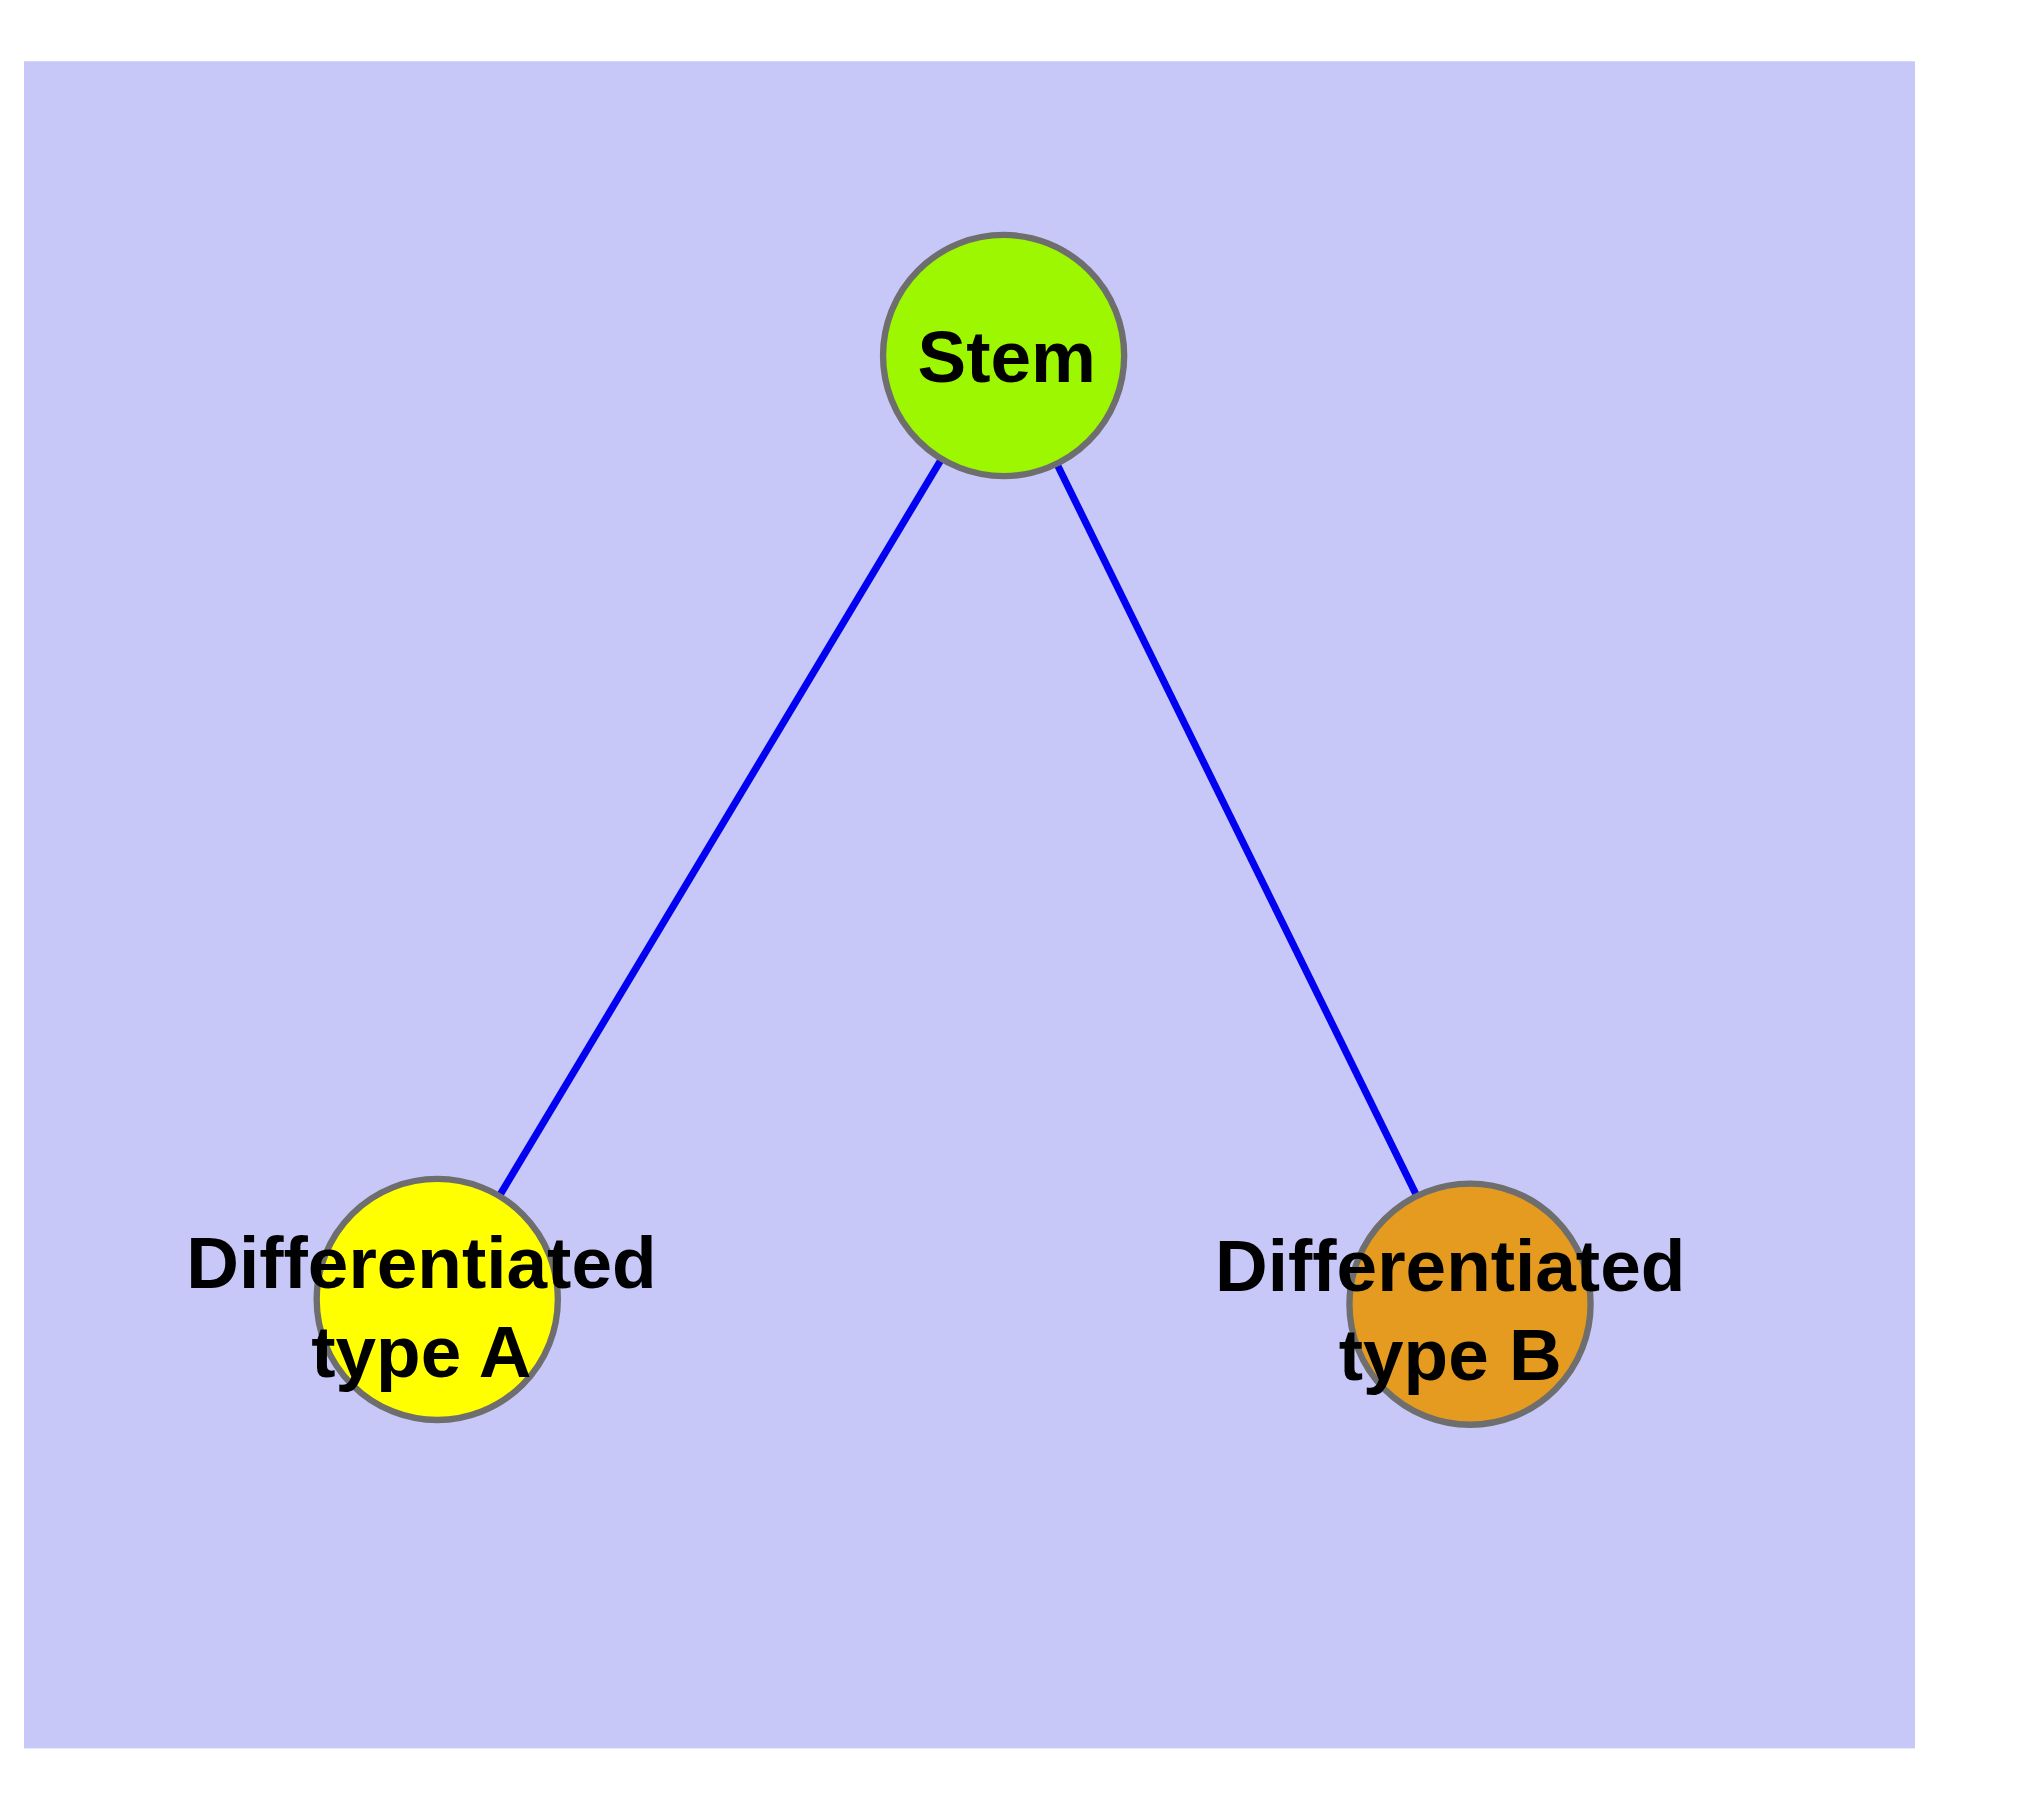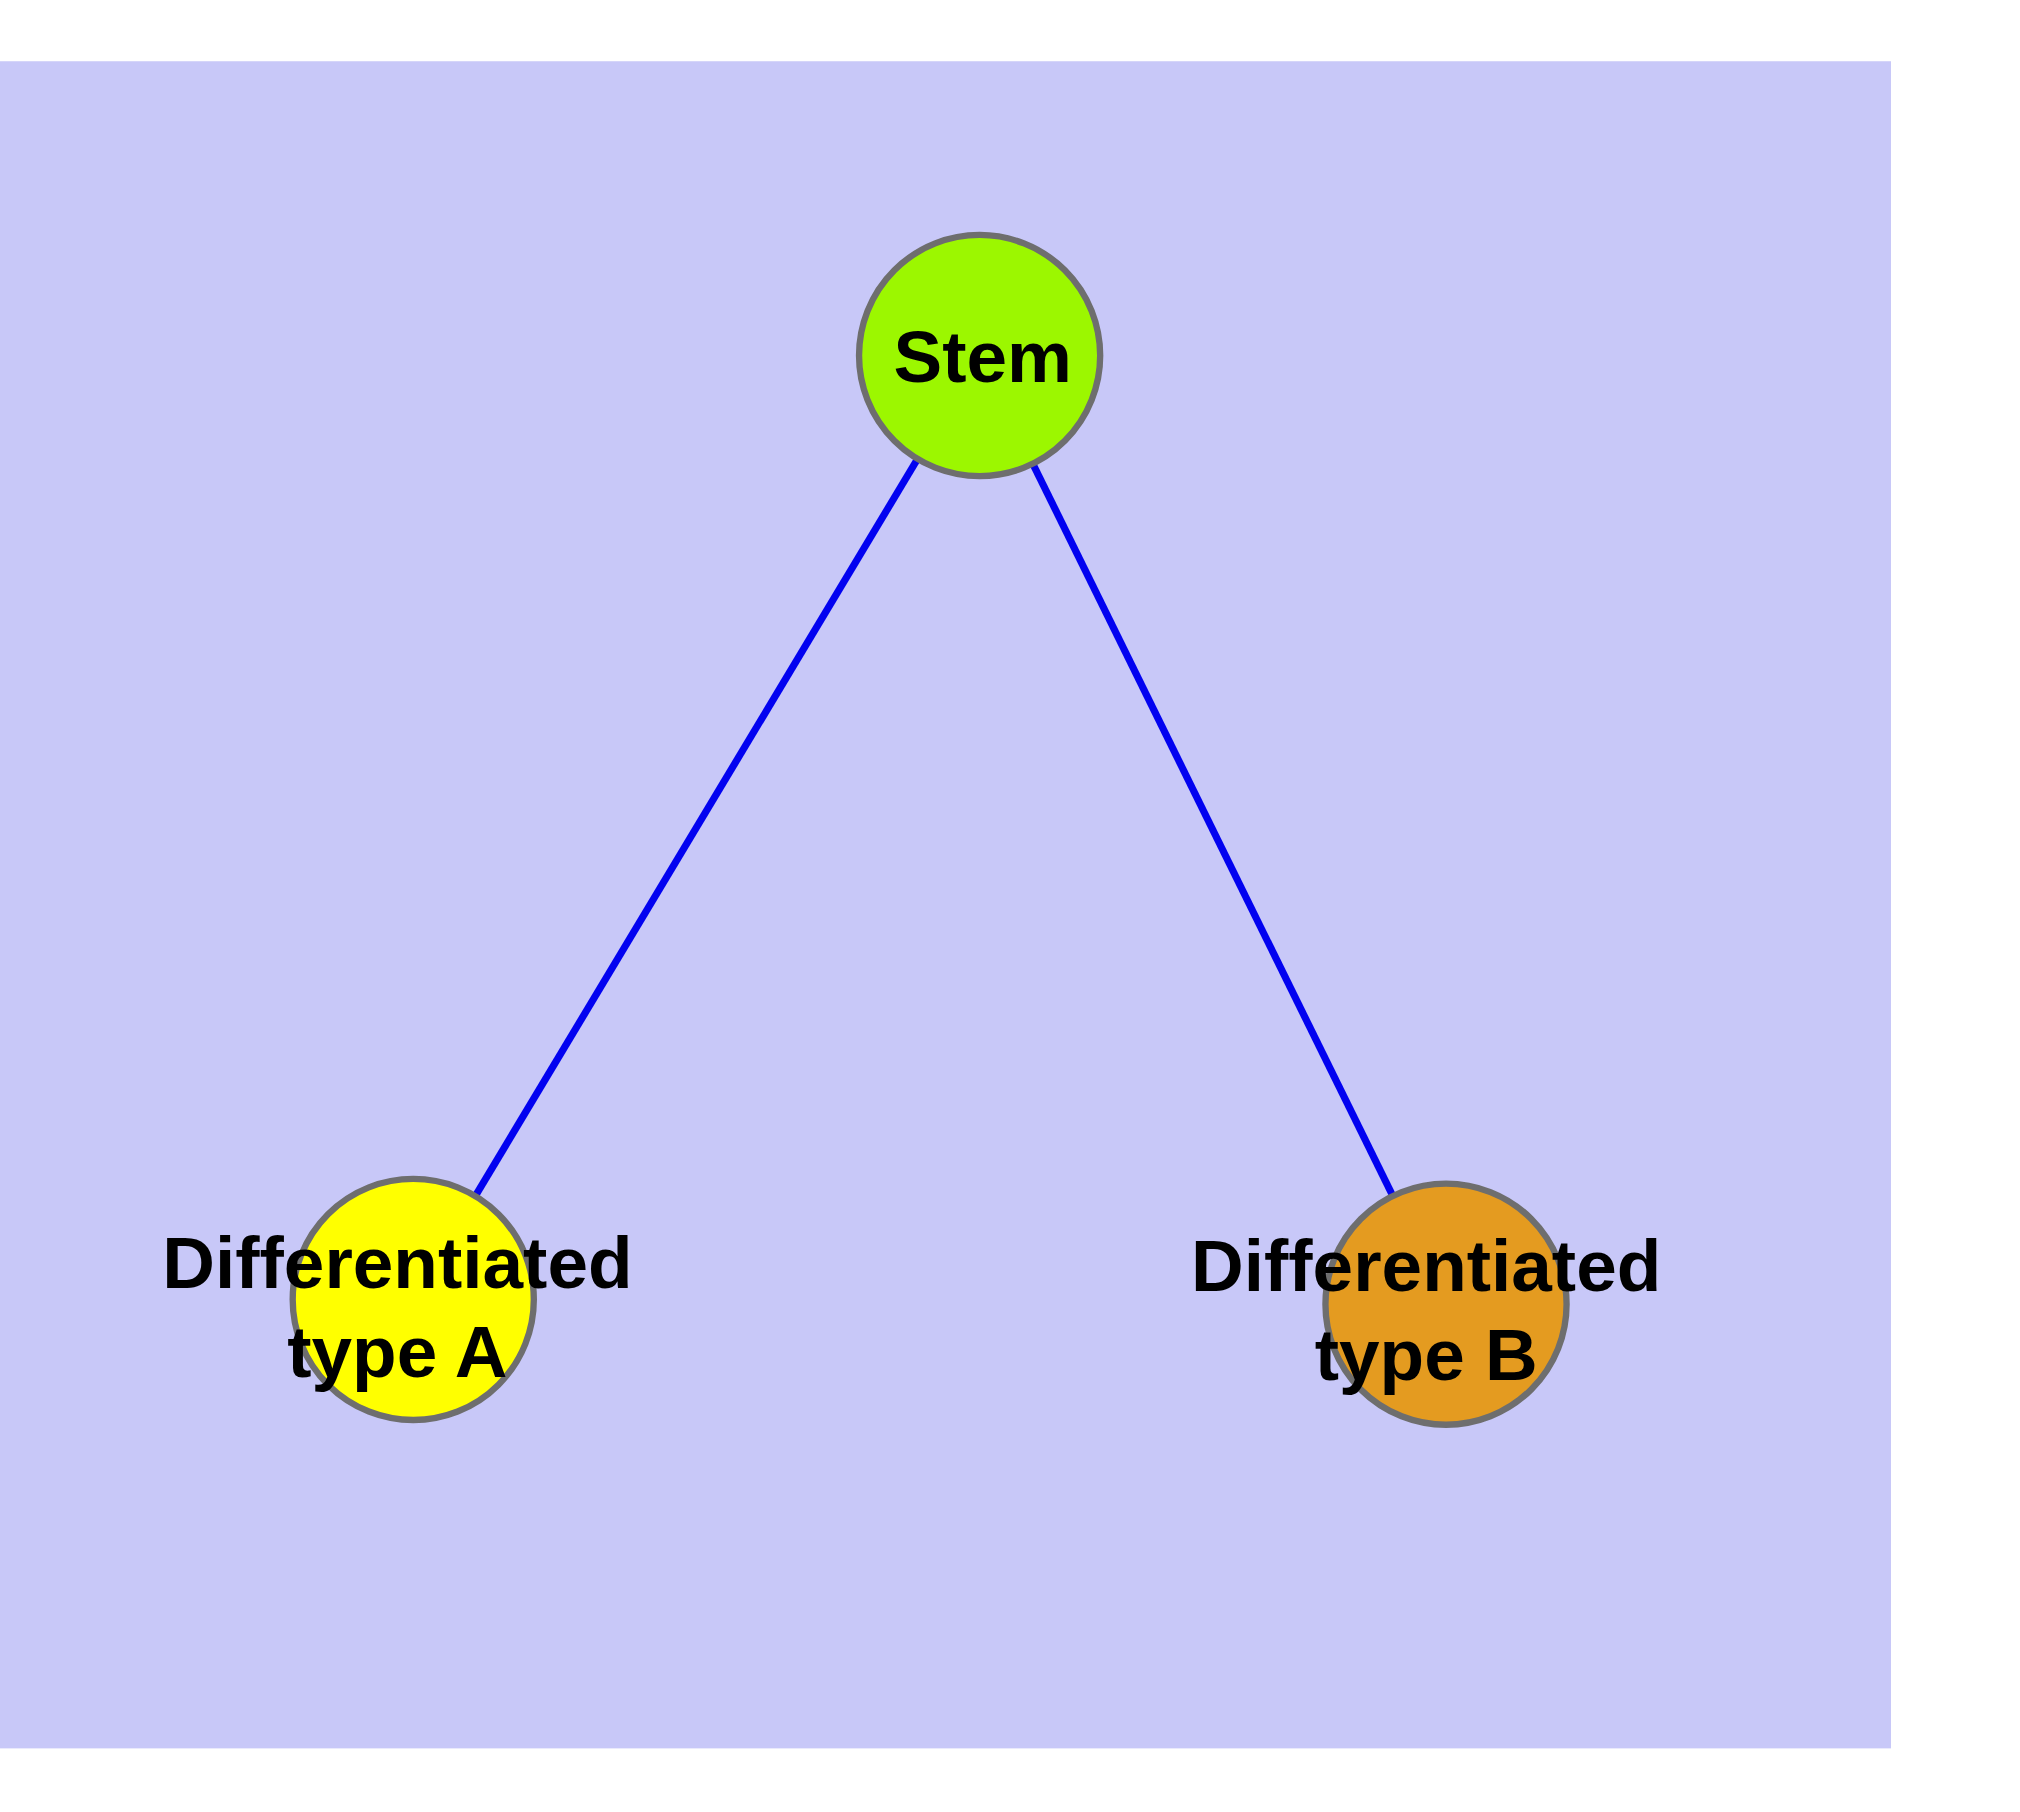--- a/index.html
+++ b/index.html
@@ -7,20 +7,21 @@
     padding: 0;
     background: #ffffff;
     overflow: hidden;
     font-family: "Liberation Sans", sans-serif;
   }
   .stage {
     position: relative;
     width: 1891px;
     height: 1812px;
     background: #ffffff;
+    padding-left: 24px;
   }
   .stage svg {
     display: block;
     width: 100%;
     height: 100%;
   }
   .node-label {
     font-family: "Liberation Sans", "DejaVu Sans", sans-serif;
     font-weight: bold;
     font-size: 92px;

